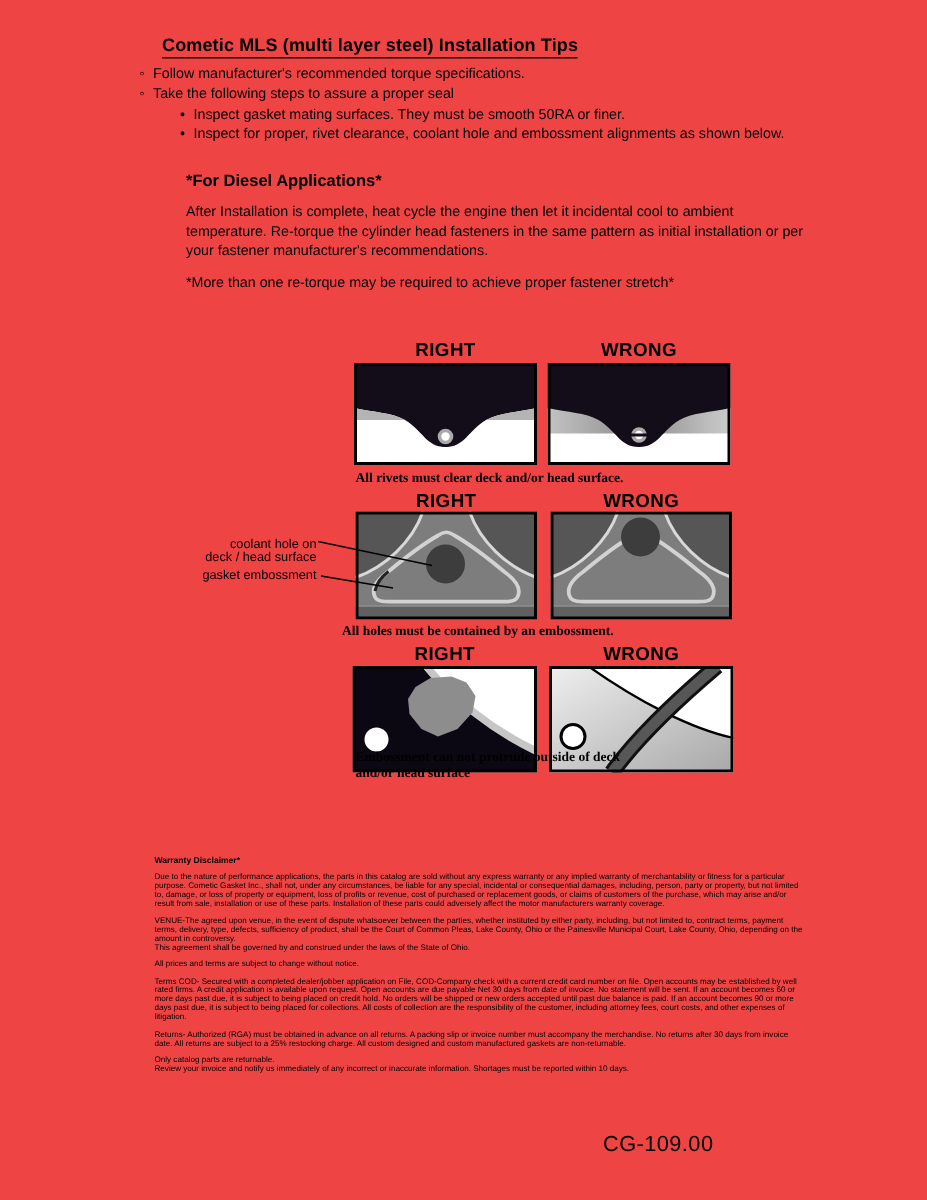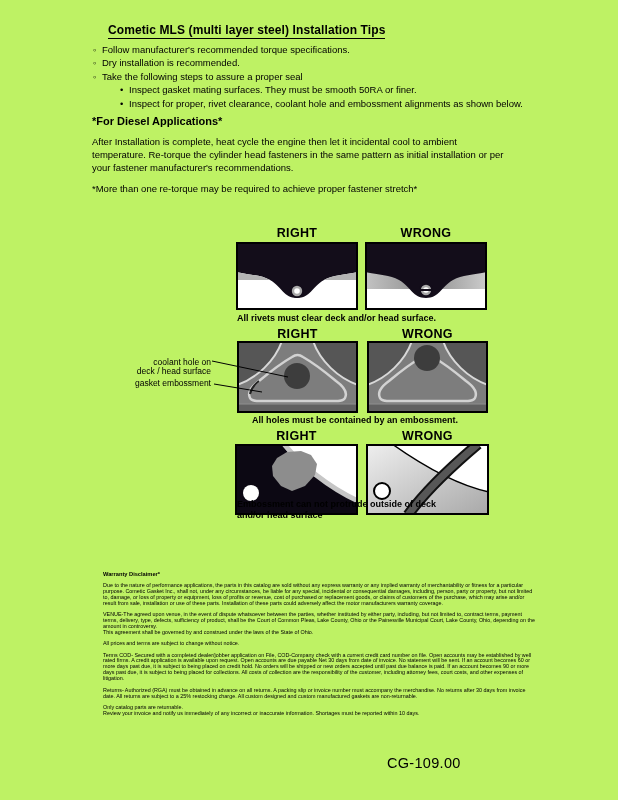--- a/index.html
+++ b/index.html
@@ -1,49 +1,48 @@
 <!DOCTYPE html>
 <html><head>
 <meta charset="utf-8">
 <style>
   html,body{margin:0;padding:0;background:#ffffff;}
-  .page{position:relative;width:618px;height:800px;background:#bef264;overflow:hidden;
+  .page{position:relative;width:618px;height:800px;background:#ef4444;overflow:hidden;
         font-family:"Liberation Sans",sans-serif;color:#000;}
   .title{position:absolute;left:108px;top:23px;margin:0;font-size:12px;font-weight:700;
          letter-spacing:.1px;border-bottom:1.6px solid #000;padding-bottom:1px;}
   .tips{position:absolute;left:93px;top:43px;margin:0;padding:0;list-style:none;
         font-size:9.5px;line-height:13.4px;width:470px;}
   .tips li{position:relative;padding-left:9px;}
   .tips li::before{content:"\25E6";position:absolute;left:0;top:0;}
   .tips li.sub{margin-left:27px;}
   .tips li.sub::before{content:"\2022";}
-  .diesel{position:absolute;left:92px;top:115px;width:416px;font-size:9.5px;line-height:13px;}
+  .diesel{position:absolute;left:124px;top:115px;width:416px;font-size:9.5px;line-height:13px;}
   .diesel h2{margin:0 0 7px 0;font-size:11px;font-weight:700;}
   .diesel p{margin:0 0 8px 0;}
   .dlabel{position:absolute;width:122px;text-align:center;font-size:12.5px;font-weight:700;
           letter-spacing:.3px;line-height:13px;}
   .panel{position:absolute;display:block;}
-  .caption{position:absolute;font-size:9px;font-weight:700;line-height:10.5px;white-space:pre-line;}
+  .caption{position:absolute;font-size:9px;font-weight:700;line-height:10.5px;white-space:pre-line;font-family:Liberation Serif, serif;}
   .callout{position:absolute;width:93px;font-size:8.5px;line-height:9.3px;text-align:right;white-space:pre-line;}
   .legal{position:absolute;left:103px;top:572px;width:432px;font-size:5.4px;line-height:5.9px;}
   .legal h3{margin:0 0 5px 0;font-size:5.7px;font-weight:700;}
   .legal p{margin:0 0 5.5px 0;white-space:pre-line;}
-  .pagenum{position:absolute;left:387px;top:755px;font-size:14.5px;letter-spacing:.3px;}
+  .pagenum{position:absolute;left:402px;top:755px;font-size:14.5px;letter-spacing:.3px;}
   svg{display:block;}
 </style>
 </head>
 <body>
 
 <div class="page">
 
   <h1 class="title">Cometic MLS (multi layer steel) Installation Tips</h1>
 
   <ul class="tips">
     <li>Follow manufacturer's recommended torque specifications.</li>
-    <li>Dry installation is recommended.</li>
     <li>Take the following steps to assure a proper seal</li>
     <li class="sub">Inspect gasket mating surfaces.  They must be smooth 50RA or finer.</li>
     <li class="sub">Inspect for proper, rivet clearance, coolant hole and embossment alignments as shown below.</li>
   </ul>
 
   <div class="diesel">
     <h2>*For Diesel Applications*</h2>
     <p>After Installation is complete, heat cycle the engine then let it incidental cool to ambient temperature. Re-torque the cylinder head fasteners in the same pattern as initial installation or per your fastener manufacturer's recommendations.</p>
     <p>*More than one re-torque may be required to achieve proper fastener stretch*</p>
   </div>
@@ -114,21 +113,21 @@
 
   <div class="callout" style="left:118px;top:358px;">coolant hole on
 deck / head surface</div>
   <div class="callout" style="left:118px;top:379px;">gasket embossment</div>
 
   <svg style="position:absolute;left:110px;top:340px;" width="250" height="70" viewBox="0 0 250 70">
     <line x1="102" y1="21" x2="178" y2="37" stroke="#000" stroke-width="1"></line>
     <line x1="104" y1="44" x2="152" y2="52" stroke="#000" stroke-width="1"></line>
   </svg>
 
-  <div class="caption" style="left:252px;top:415px;text-align:center;">All holes must be contained by an embossment.</div>
+  <div class="caption" style="left:228px;top:415px;text-align:center;">All holes must be contained by an embossment.</div>
 
   <div class="dlabel" style="left:235px;top:430px;width:123px;">RIGHT</div>
   <div class="dlabel" style="left:366px;top:430px;width:123px;">WRONG</div>
 
   <svg class="panel" style="left:235px;top:444px;" width="123" height="71" viewBox="0 0 123 71">
     <rect x="0" y="0" width="123" height="71" fill="#ffffff"></rect>
     <path d="M0,0 H46 C62,20 90,42 123,56 L123,71 H0 Z" fill="#0c0813"></path>
     <path d="M49,0 C65,20 93,43 123,57" fill="none" stroke="#c6c6c6" stroke-width="5"></path>
     <path d="M42,14 L52,8 L66,7 L76,11 L82,20 L80,31 L70,42 L57,47 L46,42 L38,32 L37,22 Z" fill="#8d8d8d"></path>
     <circle cx="16" cy="49" r="8" fill="#ffffff"></circle>

